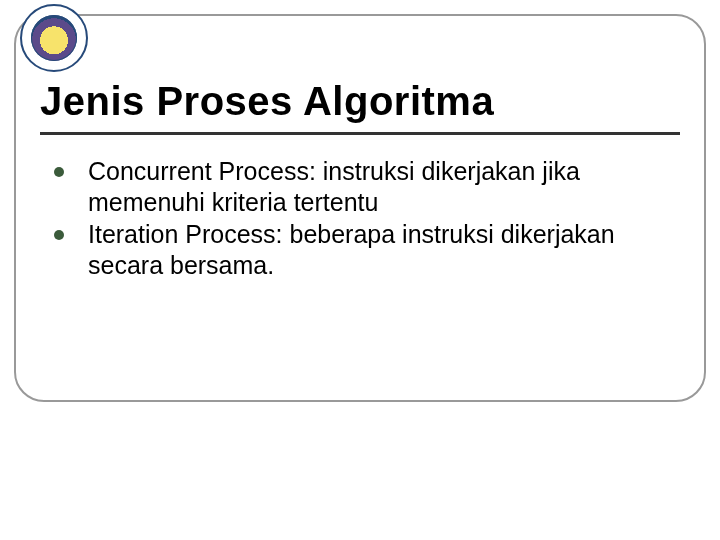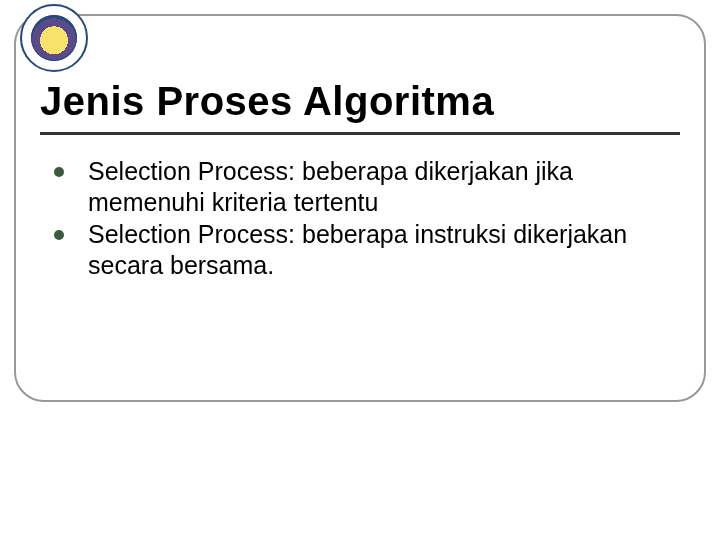--- a/index.html
+++ b/index.html
@@ -107,18 +107,18 @@
 
   <div class="logo">
     <div class="logo-inner"></div>
   </div>
 
   <div class="title">Jenis Proses Algoritma</div>
   <div class="title-rule"></div>
 
   <div class="body">
     <ul>
-      <li><span>Selection Process: beberapa dikerjakan jika memenuhi kriteria tertentu</span></li>
-      <li><span>Selection Process: beberapa instruksi dikerjakan secara bersama.</span></li>
+      <li><span>Concurrent Process: instruksi dikerjakan jika memenuhi kriteria tertentu</span></li>
+      <li><span>Iteration Process: beberapa instruksi dikerjakan secara bersama.</span></li>
     </ul>
   </div>
 
 </div>
 
 </body></html>

